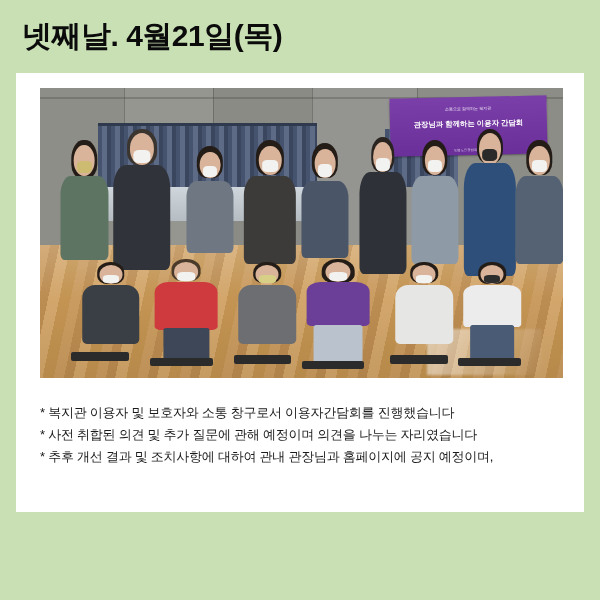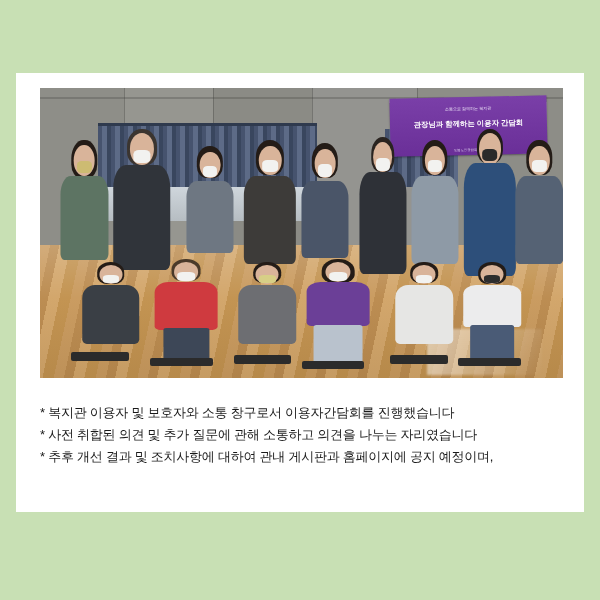--- a/index.html
+++ b/index.html
@@ -273,20 +273,23 @@
     letter-spacing: -0.5px;
     white-space: nowrap;
     line-height: 30px;
   }
 </style>
 </head>
 <body>
 
 <div class="card">
 
+  <div class="header">
+    <div class="header-title">넷째날. 4월21일(목)</div>
+  </div>
 
   <div class="panel">
 
     <div class="photo">
 
       <div class="wall"></div>
       <div class="wall-trim"></div>
       <div class="wall-seam" style="left:16%"></div>
       <div class="wall-seam" style="left:33%"></div>
       <div class="wall-seam" style="left:52%"></div>
@@ -417,19 +420,19 @@
       <div class="chair" style="left:6%;bottom:6%;width:11%;height:3%"></div>
       <div class="chair" style="left:21%;bottom:4%;width:12%;height:3%"></div>
       <div class="chair" style="left:37%;bottom:5%;width:11%;height:3%"></div>
       <div class="chair" style="left:50%;bottom:3%;width:12%;height:3%"></div>
       <div class="chair" style="left:67%;bottom:5%;width:11%;height:3%"></div>
       <div class="chair" style="left:80%;bottom:4%;width:12%;height:3%"></div>
     </div>
 
     <div class="body-text">
       <span class="line">* 복지관 이용자 및 보호자와 소통 창구로서 이용자간담회를 진행했습니다</span>
-      <span class="line">* 사전 취합된 의견 및 추가 질문에 관해 소통하고 의견을 나누는 자리였습니다</span>
-      <span class="line">* 추후 개선 결과 및 조치사항에 대하여 관내 게시판과 홈페이지에 공지 예정이며,</span>
+      <span class="line">* 사전 취합된 의견 및 추가 질문에 관해 예정이며 의견을 나누는 자리였습니다</span>
+      <span class="line">* 추후 개선 결과 및 조치사항에 대하여 관내 관장님과 홈페이지에 공지 예정이며,</span>
     </div>
   </div>
 
 
 </div>
 
 </body></html>

